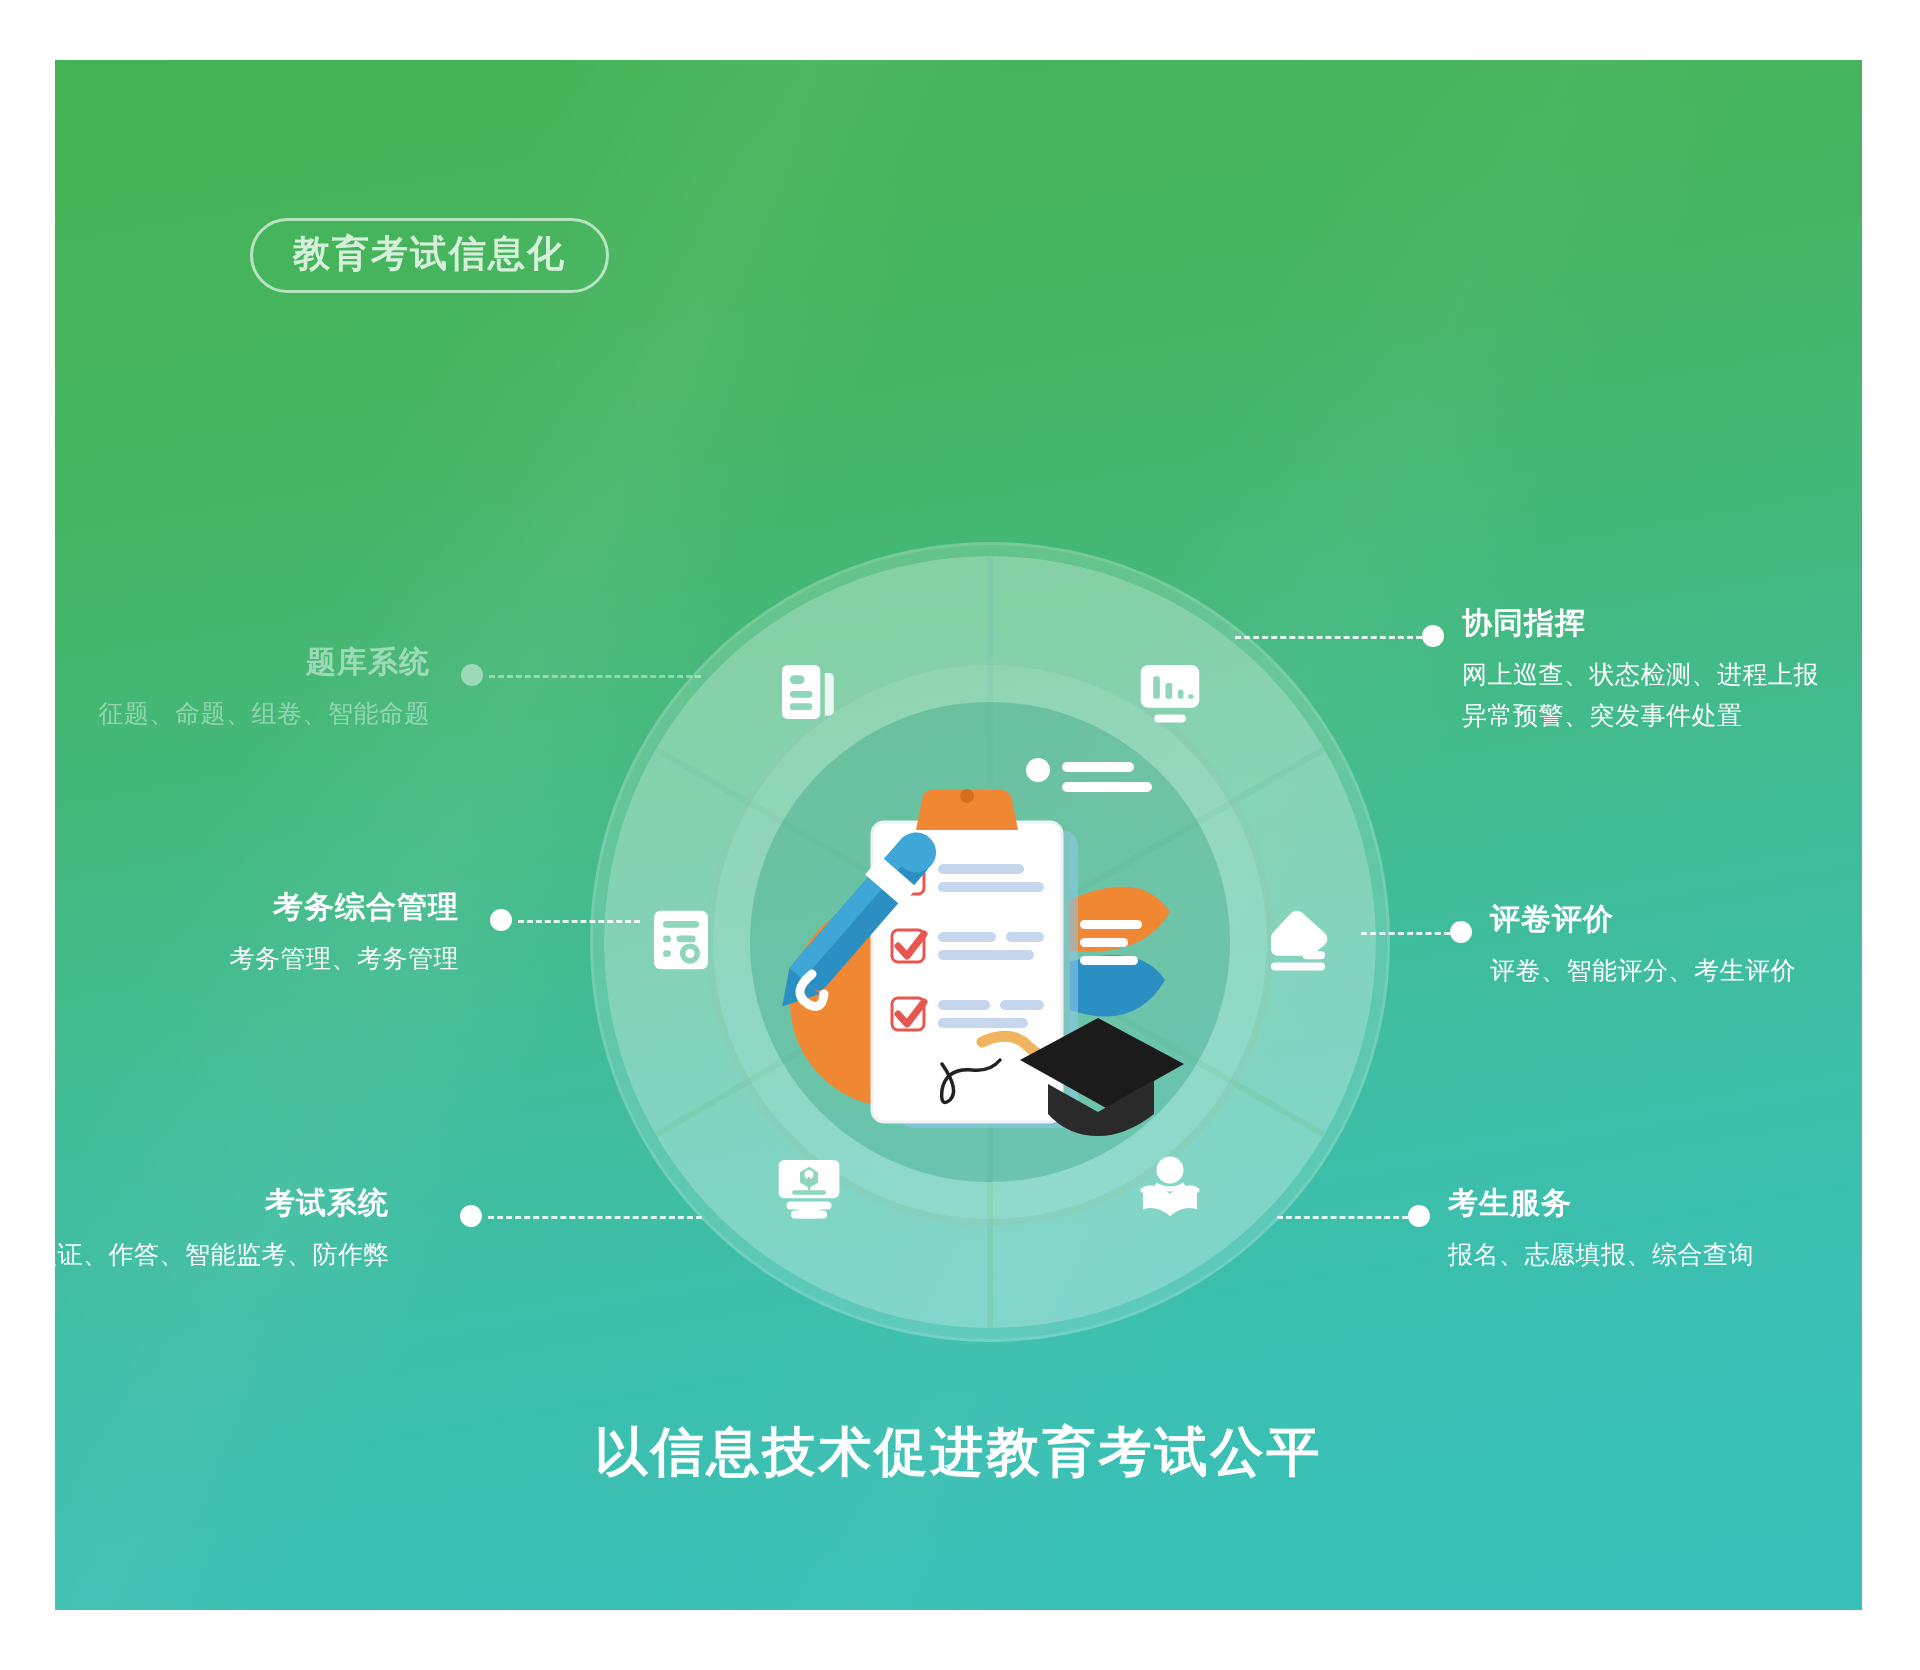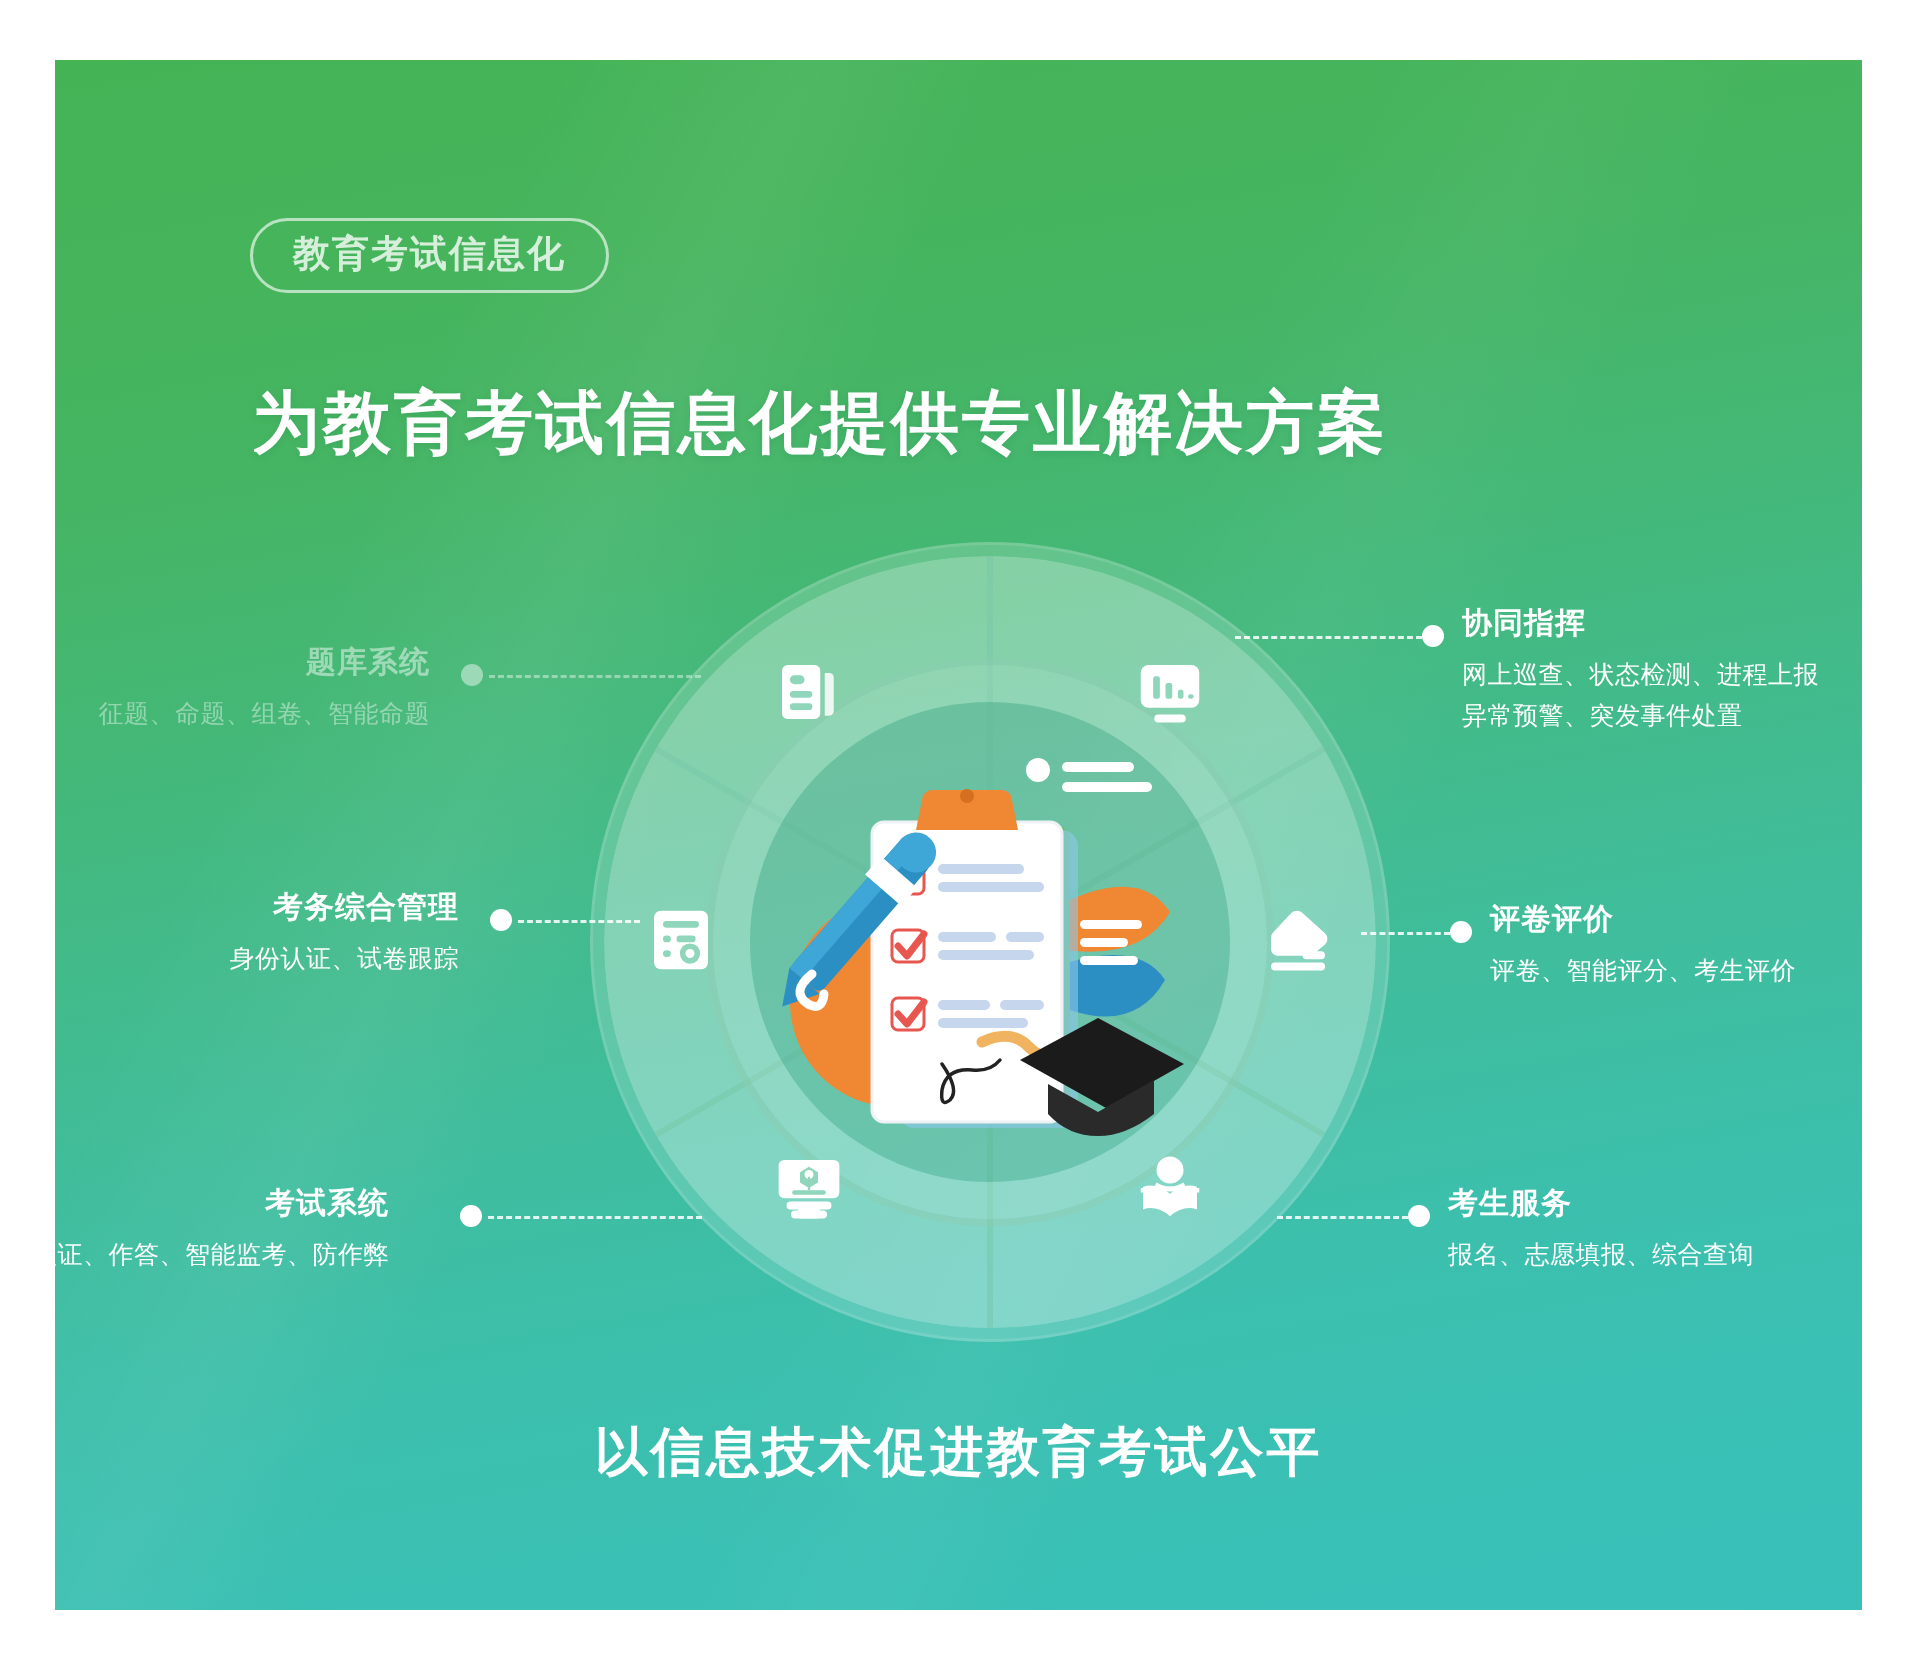--- a/index.html
+++ b/index.html
@@ -167,21 +167,20 @@
 </style>
 </head>
 <body>
 
 <div id="banner">
 
   <div id="bg-photo"></div>
   <div id="bg-streaks"></div>
 
   <div id="badge">教育考试信息化</div>
-  <div id="headline">为教育考试信息化提供专业解决方案</div>
 
   <div id="wheel">
     <div class="ring-outer"></div>
     <div class="ring-seg-wrap">
       <div class="sector"></div>
       <div class="gapline g0"></div>
       <div class="gapline g1"></div>
       <div class="gapline g2"></div>
       <div class="gapline g3"></div>
       <div class="gapline g4"></div>
@@ -339,21 +338,21 @@
   <div class="leader" style="left:1222px;top:1156px;width:131px;"></div>
   <div class="dot" style="left:1353px;top:1145px;"></div>
 
   <div class="lbl left faded" style="right:1432px;top:585px;">
     <div class="t">题库系统</div>
     <div class="s">征题、命题、组卷、智能命题</div>
   </div>
 
   <div class="lbl left" style="right:1403px;top:830px;">
     <div class="t">考务综合管理</div>
-    <div class="s">身份认证、试卷跟踪</div>
+    <div class="s">考务管理、考务管理</div>
   </div>
 
   <div class="lbl left" style="right:1473px;top:1126px;">
     <div class="t">考试系统</div>
     <div class="s">身份认证、作答、智能监考、防作弊</div>
   </div>
 
   <div class="lbl right" style="left:1407px;top:546px;">
     <div class="t">协同指挥</div>
     <div class="s">网上巡查、状态检测、进程上报</div>

